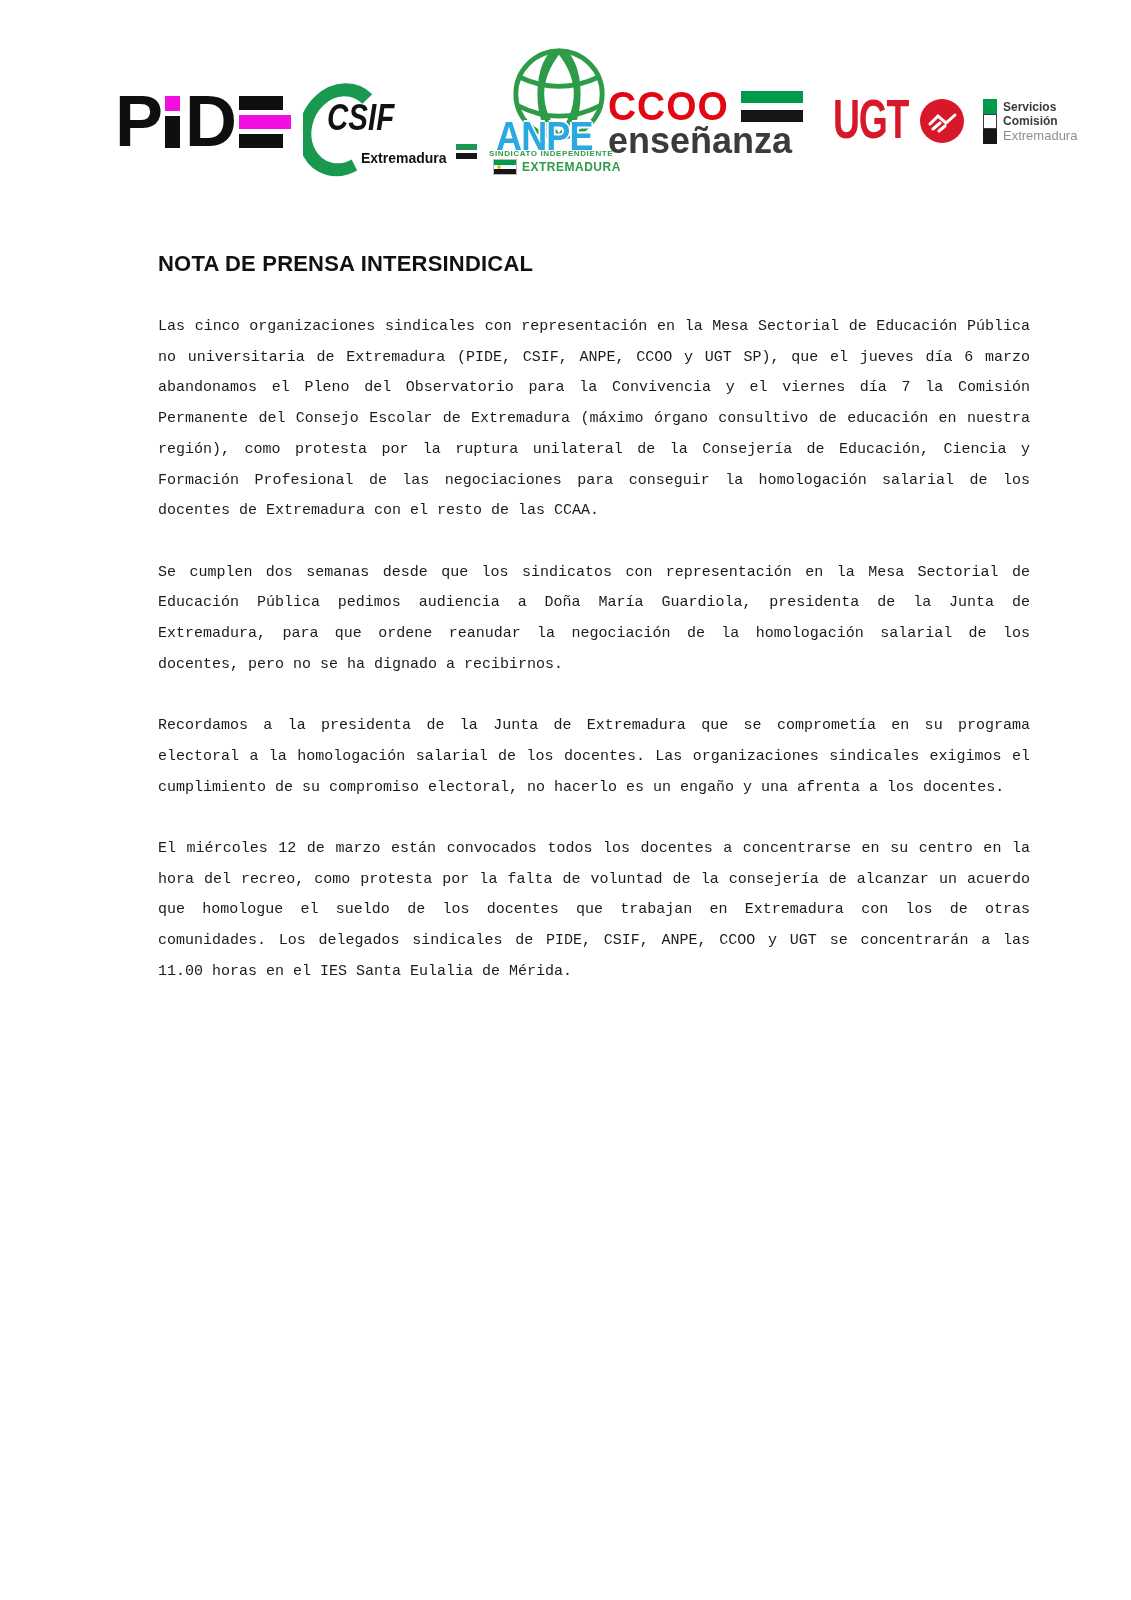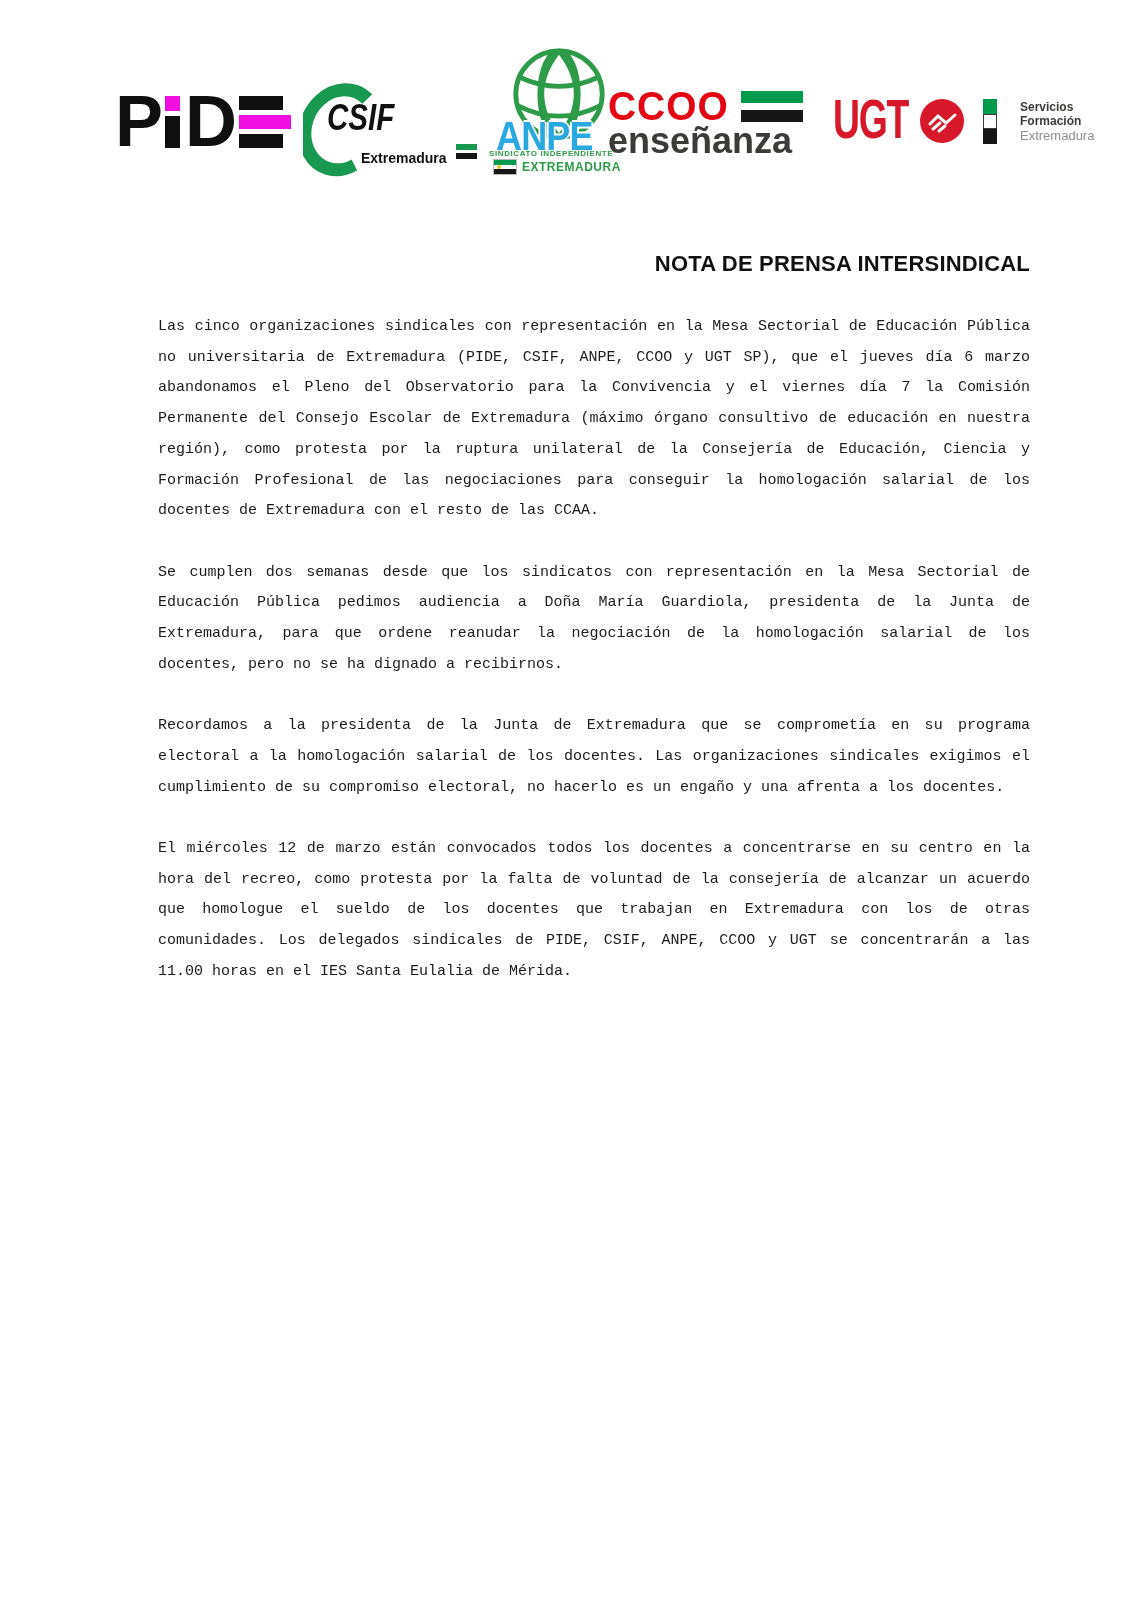--- a/index.html
+++ b/index.html
@@ -56,31 +56,31 @@
   .ccoo-stripes .g{height:12px;background:#009a4d;margin-bottom:7px;}
   .ccoo-stripes .k{height:12px;background:#161616;}
   .ccoo-sector{display:block;font-size:36px;line-height:32px;font-weight:bold;color:#3b3b3a;
     letter-spacing:0;margin-top:3px;}
   
   .ugt{left:833px;top:98px;display:flex;align-items:flex-start;}
   .ugt-name{font-size:55px;font-weight:bold;line-height:42px;color:#d7182a;letter-spacing:-2px;
     transform:scaleX(.68);transform-origin:left;}
   .ugt svg{margin-left:-24px;}
   
-  .ugtsp{left:983px;top:99px;display:flex;gap:23px;}
+  .ugtsp{left:983px;top:99px;display:flex;gap:6px;}
   .spbar{display:flex;flex-direction:column;width:14px;}
   .spbar i{display:block;height:15px;}
   .spbar .g{background:#009a4d;}
   .spbar .w{background:#fff;border:1px solid #3b3b3a;height:13px;}
   .spbar .k{background:#161616;}
   .sptext{display:flex;flex-direction:column;justify-content:center;}
   .sptext .b{font-size:12px;font-weight:bold;color:#3b3b3a;line-height:14px;}
   .sptext .gtxt{font-size:13px;color:#8f8f8f;line-height:15px;}
   
-  .title{position:absolute;left:158px;top:251px;width:872px;margin:0;text-align:right;
+  .title{position:absolute;left:158px;top:251px;width:872px;margin:0;text-align:left;
     font-size:22px;font-weight:bold;color:#111;letter-spacing:.2px;}
   .content{position:absolute;left:158px;top:312px;width:872px;}
   .content p{margin:0 0 30.7px 0;font-size:15px;line-height:30.7px;text-align:justify;color:#1b1b1b;font-family:Liberation Mono, monospace;}
   .dateline{position:absolute;left:158px;top:1270px;width:872px;margin:0;text-align:center;
     font-size:21px;color:#1b1b1b;}
 </style>
 </head>
 <body>
 
 <div class="page">
@@ -161,21 +161,21 @@
     </div>
 
     <div class="logo ugtsp">
       <span class="spbar">
           <i class="g"></i>
           <i class="w"></i>
           <i class="k"></i>
         </span>
       <span class="sptext">
         <span class="b">Servicios</span>
-        <span class="b">Formación</span>
+        <span class="b">Comisión</span>
         <span class="gtxt">Extremadura</span>
       </span>
     </div>
 
   </header>
 
   <h1 class="title">NOTA DE PRENSA INTERSINDICAL</h1>
 
   <main class="content">
     <p>Las cinco organizaciones sindicales con representación en la Mesa Sectorial de Educación Pública no universitaria de Extremadura (PIDE, CSIF, ANPE, CCOO y UGT SP), que el jueves día 6 marzo abandonamos el Pleno del Observatorio para la Convivencia y el viernes día 7 la Comisión Permanente del Consejo Escolar de Extremadura (máximo órgano consultivo de educación en nuestra región), como protesta por la ruptura unilateral de la Consejería de Educación, Ciencia y Formación Profesional de las negociaciones para conseguir la homologación salarial de los docentes de Extremadura con el resto de las CCAA.</p>

